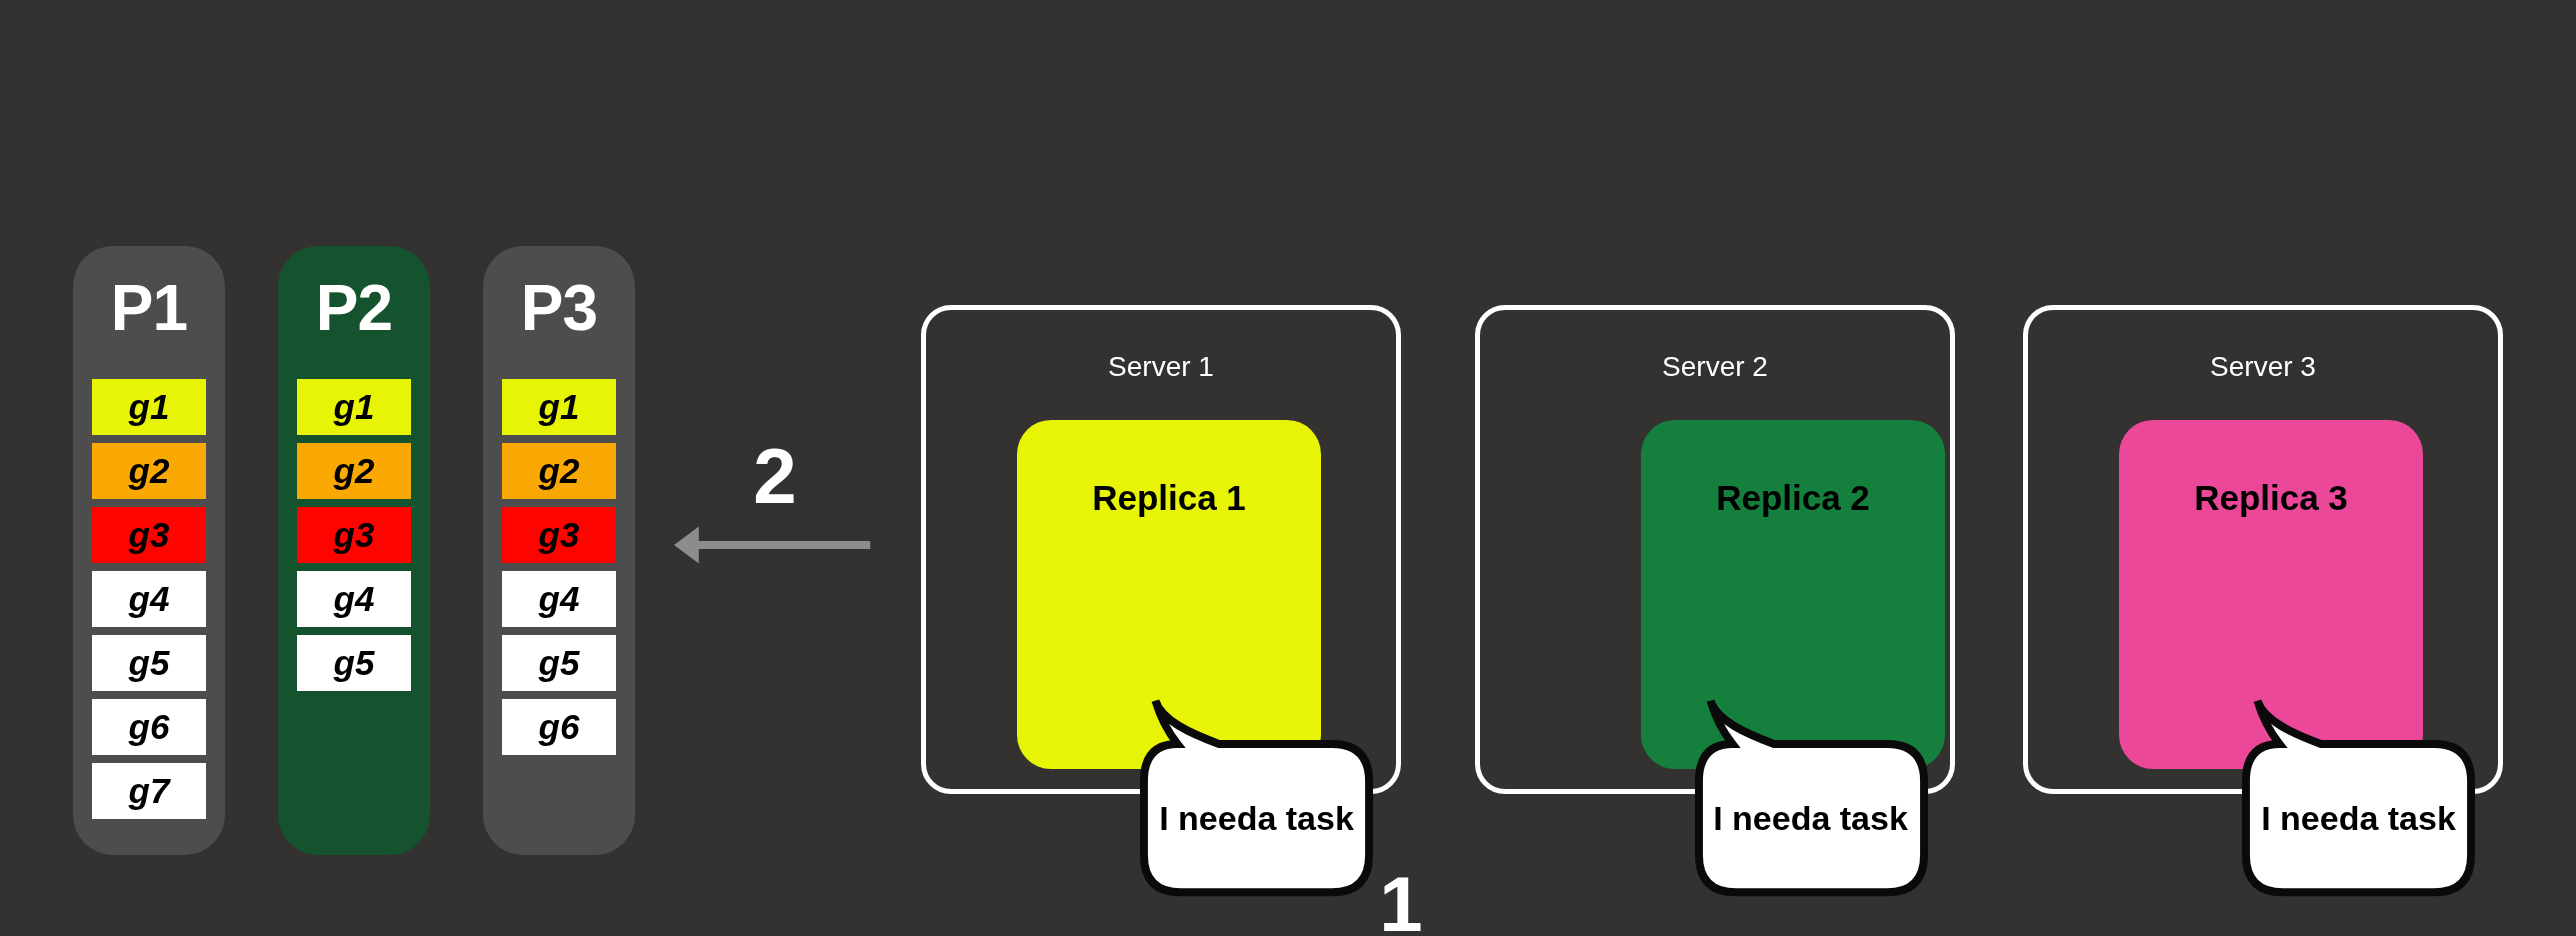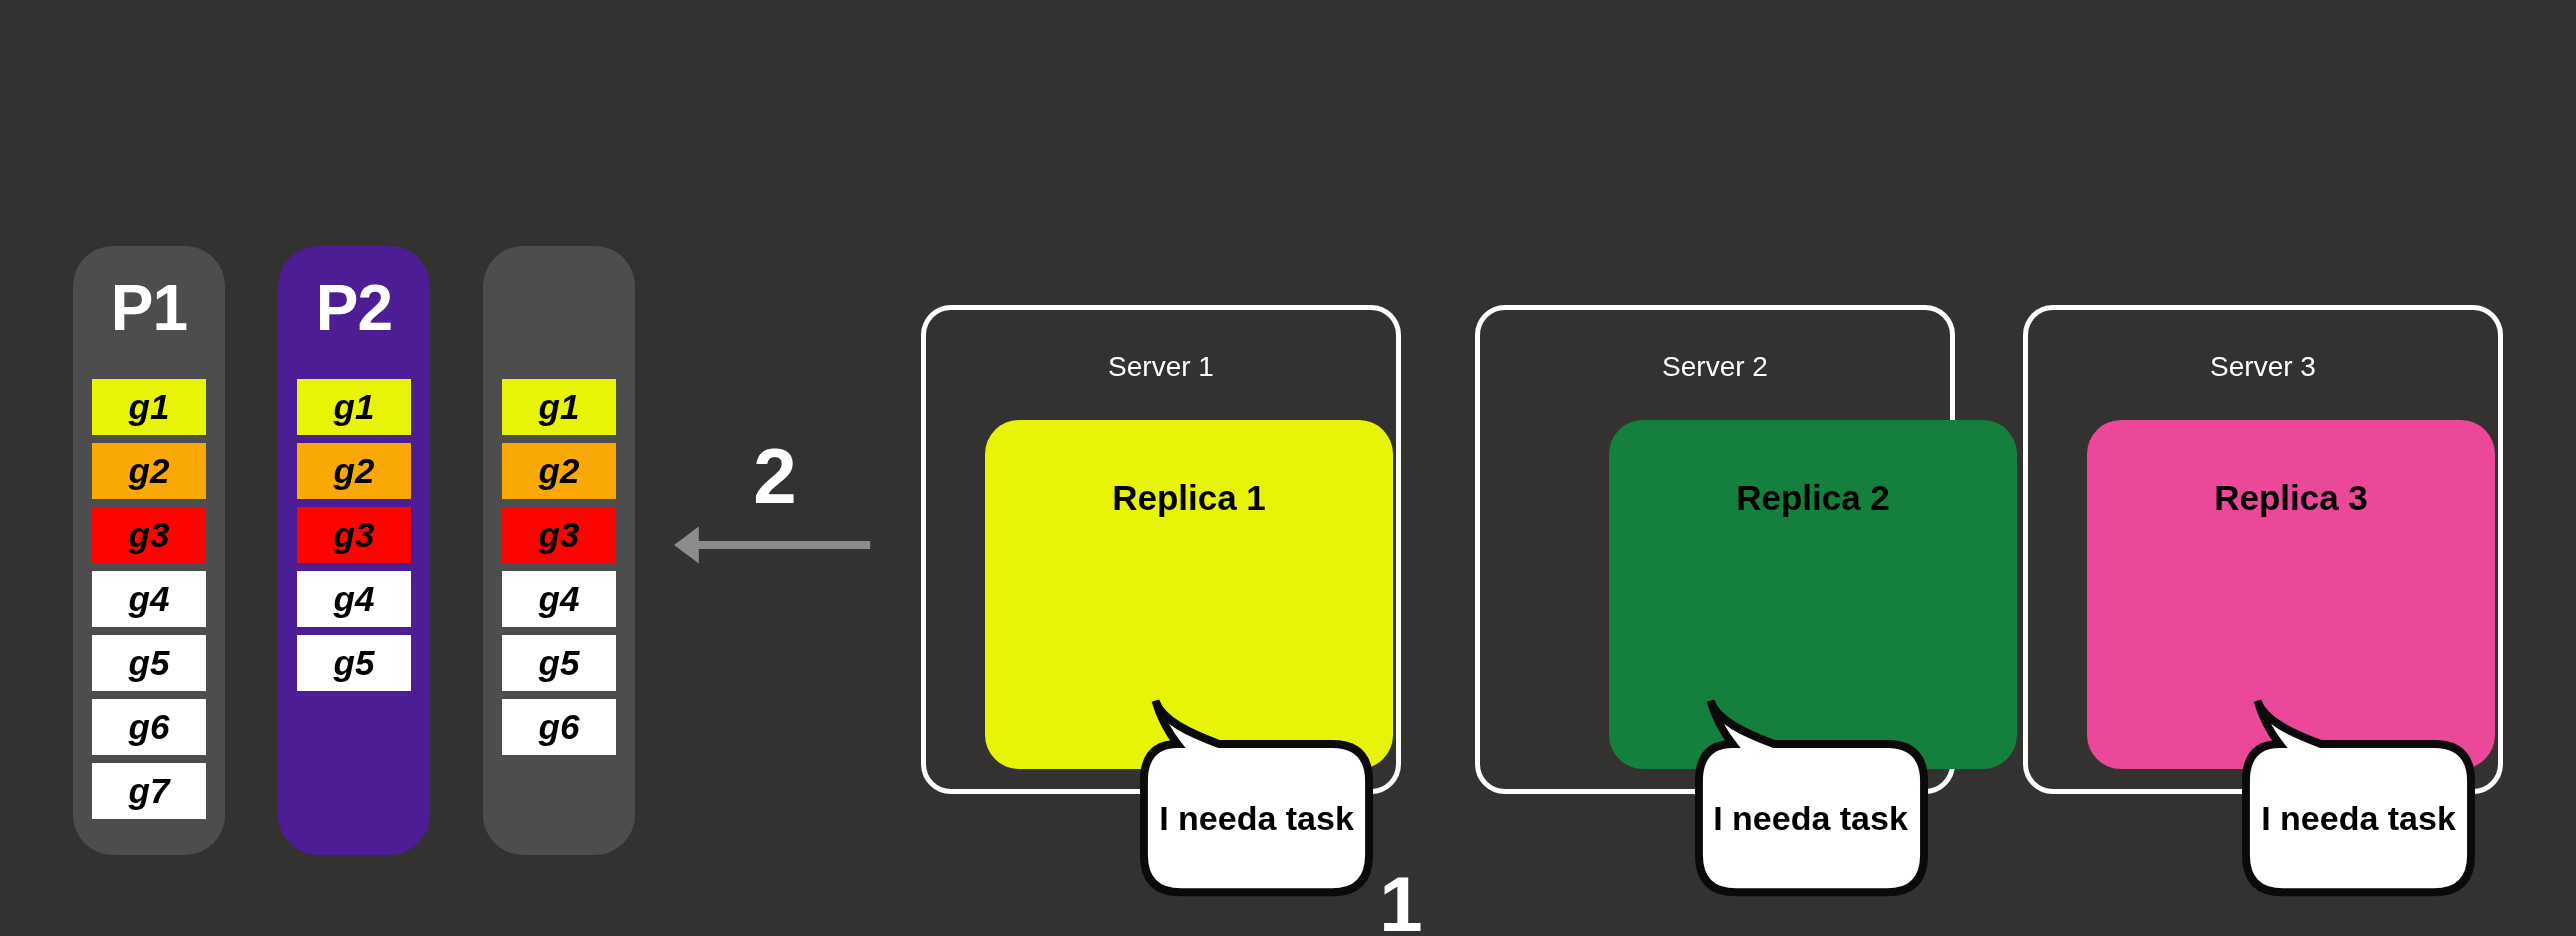--- a/index.html
+++ b/index.html
@@ -79,23 +79,24 @@
     margin-top: 32px;
     text-align: center;
     color: #ffffff;
     font-size: 28px;
     font-weight: 400;
     line-height: 49px;
   }
   .replica {
     position: absolute;
     top: 420px;
-    width: 408px;
+    width: 304px;
     height: 349px;
     border-radius: 34px;
+    margin-left: 32px;
   }
   .replica-title {
     margin-top: 57px;
     text-align: center;
     font-size: 35px;
     font-weight: bold;
     line-height: 41px;
     color: #000000;
   }
 
@@ -140,31 +141,32 @@
     <div class="cells">
           <div class="cell" style="background: rgb(232, 244, 5);">g1</div>
           <div class="cell" style="background: rgb(249, 168, 4);">g2</div>
           <div class="cell" style="background: rgb(254, 4, 0);">g3</div>
           <div class="cell" style="background: rgb(255, 255, 255);">g4</div>
           <div class="cell" style="background: rgb(255, 255, 255);">g5</div>
           <div class="cell" style="background: rgb(255, 255, 255);">g6</div>
           <div class="cell" style="background: rgb(255, 255, 255);">g7</div>
         </div>
   </div>
-      <div class="queue" style="left: 278px; background: #4c1d95;">
+      <div class="queue" style="left: 278px; background: #14532d;">
     <div class="queue-title">P2</div>
     <div class="cells">
           <div class="cell" style="background: rgb(232, 244, 5);">g1</div>
           <div class="cell" style="background: rgb(249, 168, 4);">g2</div>
           <div class="cell" style="background: rgb(254, 4, 0);">g3</div>
           <div class="cell" style="background: rgb(255, 255, 255);">g4</div>
           <div class="cell" style="background: rgb(255, 255, 255);">g5</div>
         </div>
   </div>
       <div class="queue" style="left: 483px; background: rgb(77, 77, 77);">
+    <div class="queue-title">P3</div>
     <div class="cells">
           <div class="cell" style="background: rgb(232, 244, 5);">g1</div>
           <div class="cell" style="background: rgb(249, 168, 4);">g2</div>
           <div class="cell" style="background: rgb(254, 4, 0);">g3</div>
           <div class="cell" style="background: rgb(255, 255, 255);">g4</div>
           <div class="cell" style="background: rgb(255, 255, 255);">g5</div>
           <div class="cell" style="background: rgb(255, 255, 255);">g6</div>
         </div>
   </div>
     </div>

